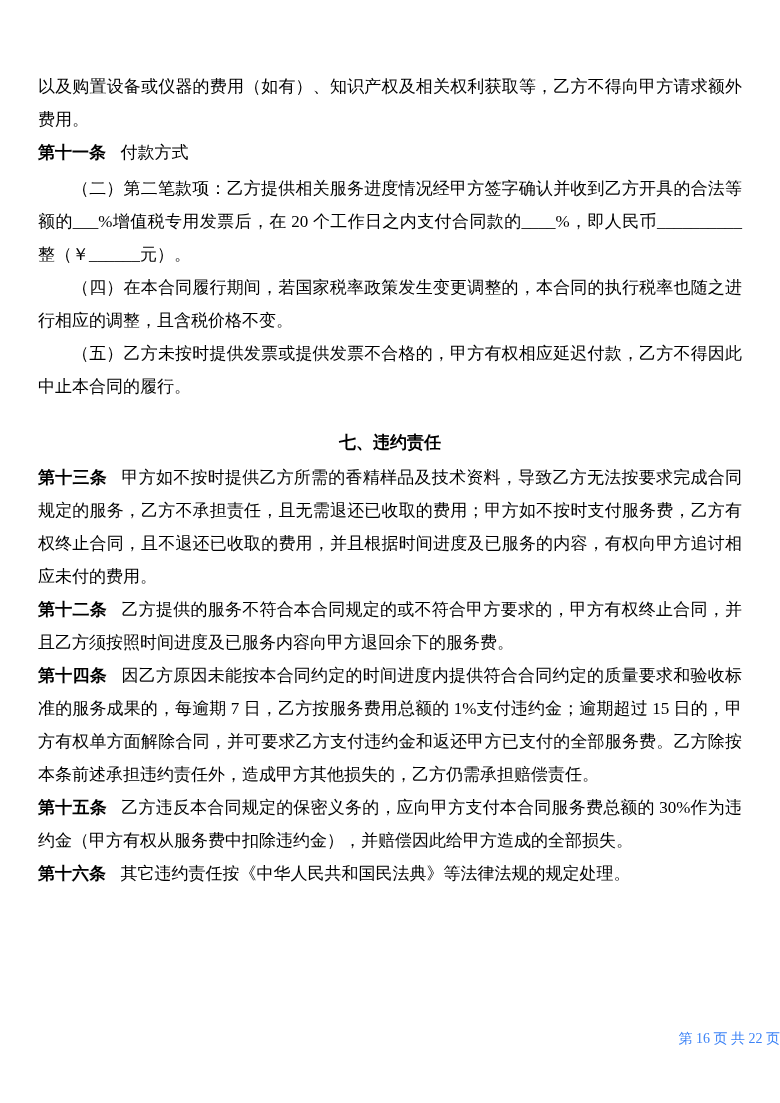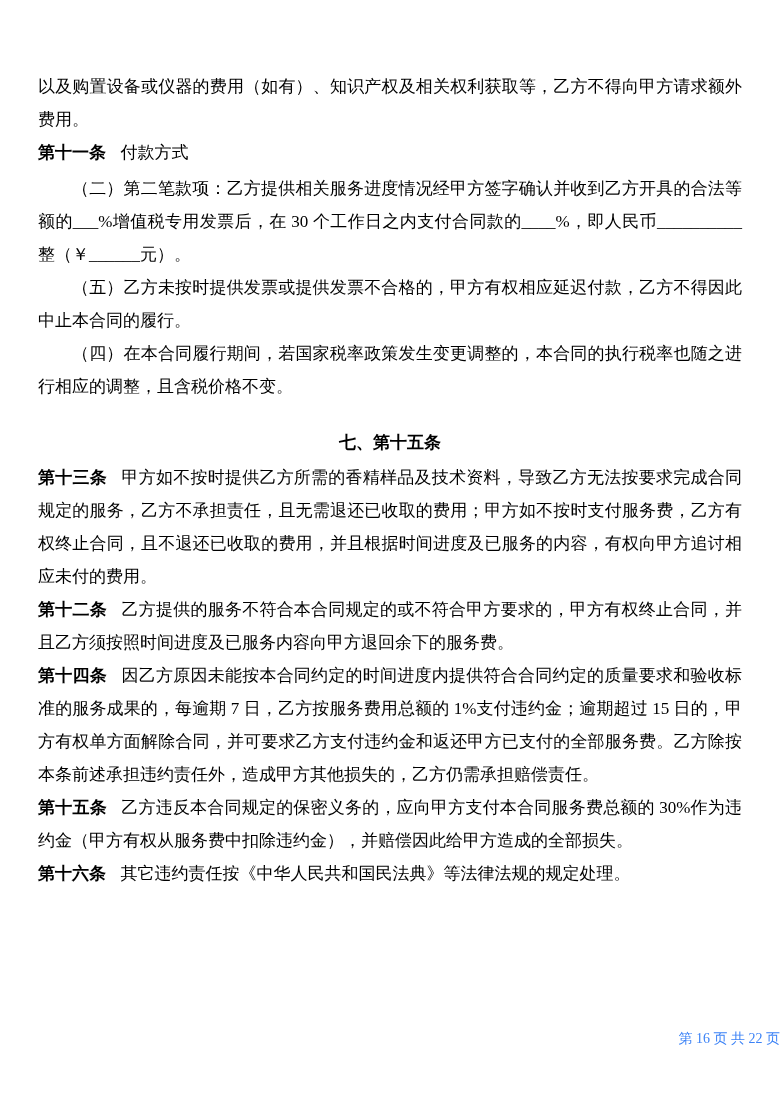--- a/index.html
+++ b/index.html
@@ -64,28 +64,28 @@
 <body>
 
 <div class="page">
   <div class="doc">
 
     <p class="body">以及购置设备或仪器的费用（如有）、知识产权及相关权利获取等，乙方不得向甲方请求额外费用。</p>
 
     <p class="article article-first"><span class="lbl">第十一条</span><span>付款方式</span></p>
 
 
-    <p class="sub">（二）第二笔款项：乙方提供相关服务进度情况经甲方签字确认并收到乙方开具的合法等额的___%增值税专用发票后，在 30 个工作日之内支付合同款的____%，即人民币__________整（￥______元）。</p>
+    <p class="sub">（二）第二笔款项：乙方提供相关服务进度情况经甲方签字确认并收到乙方开具的合法等额的___%增值税专用发票后，在 20 个工作日之内支付合同款的____%，即人民币__________整（￥______元）。</p>
 
+
+    <p class="sub">（四）在本合同履行期间，若国家税率政策发生变更调整的，本合同的执行税率也随之进行相应的调整，且含税价格不变。</p>
 
     <p class="sub">（五）乙方未按时提供发票或提供发票不合格的，甲方有权相应延迟付款，乙方不得因此中止本合同的履行。</p>
 
-    <p class="sub">（四）在本合同履行期间，若国家税率政策发生变更调整的，本合同的执行税率也随之进行相应的调整，且含税价格不变。</p>
-
-    <h2 class="section-heading">七、第十五条</h2>
+    <h2 class="section-heading">七、违约责任</h2>
 
     <p class="article"><span class="lbl">第十三条</span><span>甲方如不按时提供乙方所需的香精样品及技术资料，导致乙方无法按要求完成合同规定的服务，乙方不承担责任，且无需退还已收取的费用；甲方如不按时支付服务费，乙方有权终止合同，且不退还已收取的费用，并且根据时间进度及已服务的内容，有权向甲方追讨相应未付的费用。</span></p>
 
     <p class="article"><span class="lbl">第十二条</span><span>乙方提供的服务不符合本合同规定的或不符合甲方要求的，甲方有权终止合同，并且乙方须按照时间进度及已服务内容向甲方退回余下的服务费。</span></p>
 
     <p class="article"><span class="lbl">第十四条</span><span>因乙方原因未能按本合同约定的时间进度内提供符合合同约定的质量要求和验收标准的服务成果的，每逾期 7 日，乙方按服务费用总额的 1%支付违约金；逾期超过 15 日的，甲方有权单方面解除合同，并可要求乙方支付违约金和返还甲方已支付的全部服务费。乙方除按本条前述承担违约责任外，造成甲方其他损失的，乙方仍需承担赔偿责任。</span></p>
 
     <p class="article"><span class="lbl">第十五条</span><span>乙方违反本合同规定的保密义务的，应向甲方支付本合同服务费总额的 30%作为违约金（甲方有权从服务费中扣除违约金），并赔偿因此给甲方造成的全部损失。</span></p>
 
     <p class="article"><span class="lbl">第十六条</span><span>其它违约责任按《中华人民共和国民法典》等法律法规的规定处理。</span></p>

